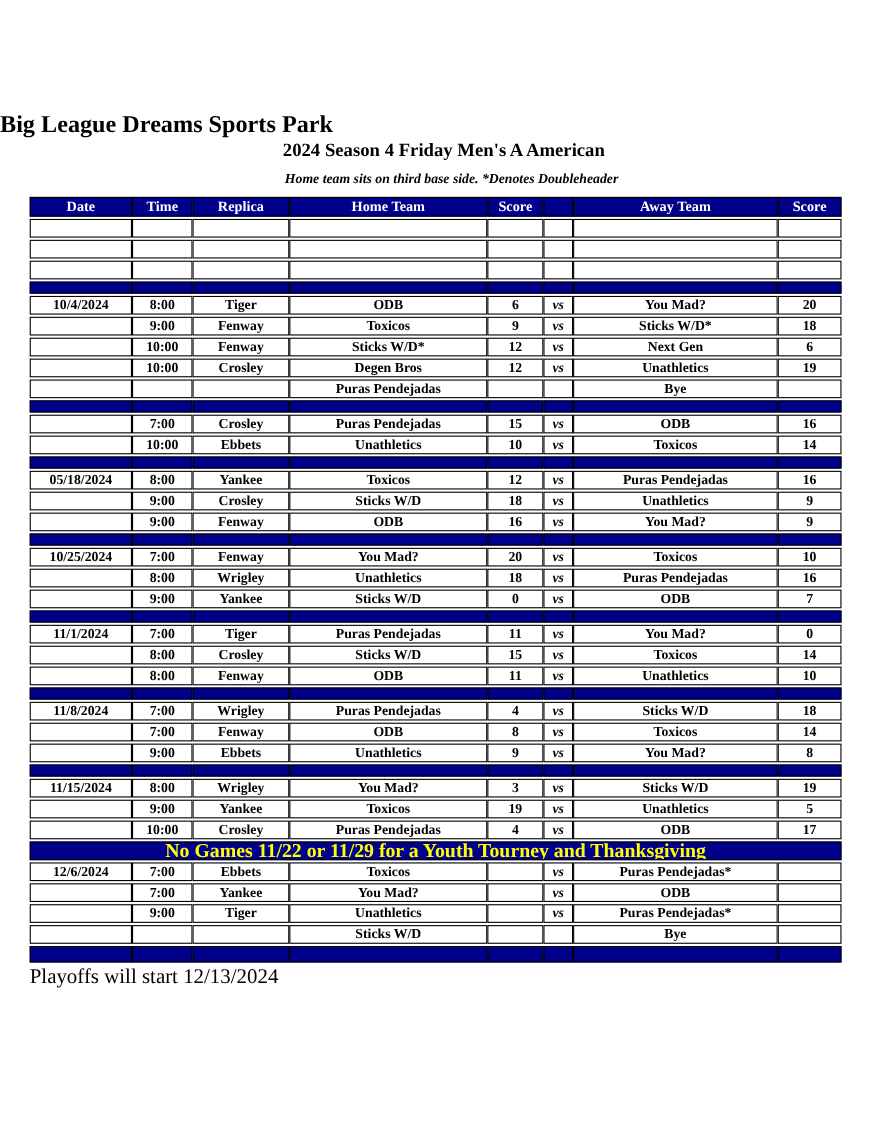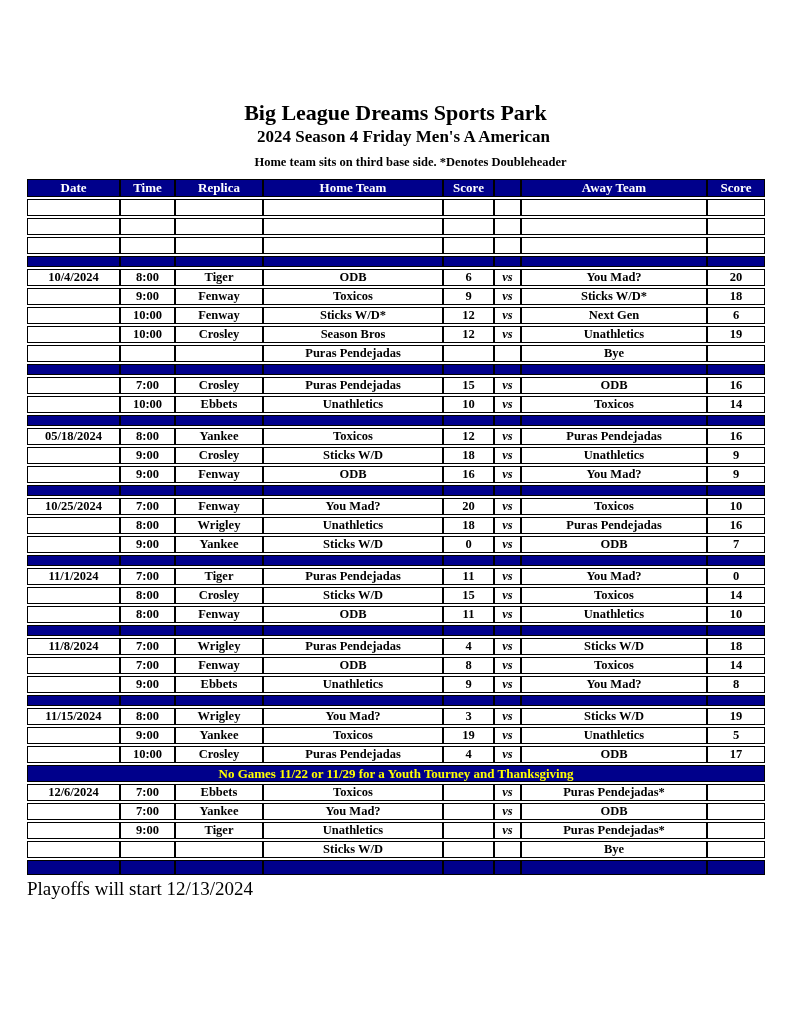--- a/index.html
+++ b/index.html
@@ -8,30 +8,30 @@
     --hdr-text:#FFFFFF;
     --notice-text:#FFFF00;
   }
   html,body{margin:0;padding:0;}
   body{
     width:791px;height:1024px;background:#ffffff;
     font-family:"Liberation Serif", serif;color:#000;
     overflow:hidden;
   }
   .page-title{
-    margin:100px 0 0 0;text-align:center;
+    margin:100px 0 0 0;
     font-size:22px;font-weight:bold;line-height:25px;
   }
   .page-subtitle{
     margin:2px 0 0 0;text-align:center;
     font-size:17px;font-weight:bold;line-height:20px;padding-left:16px;
   }
   .page-note{
     margin:8px 0 0 0;text-align:center;
-    font-size:12.5px;font-weight:bold;line-height:15px;padding-left:30px;
+    font-size:12.5px;font-weight:bold;font-style:italic;line-height:15px;padding-left:30px;
   }
   table.schedule{
     margin:7px 0 0 27px;width:738px;
     border-collapse:separate;border-spacing:0 2px;
     table-layout:fixed;
   }
   table.schedule td{
     border:1px solid #000;background:#fff;
     height:15px;line-height:15px;padding:0 1px;
     text-align:center;vertical-align:middle;
@@ -39,21 +39,21 @@
     white-space:nowrap;overflow:hidden;
   }
   tr.header td{
     background:var(--navy);color:var(--hdr-text);
     height:16px;line-height:16px;font-size:13px;
   }
   tr.sep td{background:var(--navy);height:9px;line-height:9px;}
   tr.final td{background:var(--navy);height:13px;line-height:13px;}
   tr.notice td{
     background:var(--navy);color:var(--notice-text);
-    height:15px;line-height:15px;font-size:13px;
+    height:15px;line-height:15px;font-size:18px;
   }
   td.hl{background:var(--hl);}
   td.vs{font-style:italic;font-size:11px;}
   .playoffs-note{
     margin:4px 0 0 27px;
     font-size:19px;font-weight:normal;line-height:16px;
   }
 </style>
 </head>
 <body>
@@ -152,21 +152,21 @@
           <td class="hl">Sticks W/D*</td>
           <td class="hl">12</td>
           <td class="vs">vs</td>
           <td>Next Gen</td>
           <td>6</td>
         </tr>
         <tr>
           <td></td>
           <td>10:00</td>
           <td>Crosley</td>
-          <td>Season Bros</td>
+          <td>Degen Bros</td>
           <td>12</td>
           <td class="vs">vs</td>
           <td class="hl">Unathletics</td>
           <td class="hl">19</td>
         </tr>
         <tr>
           <td></td>
           <td></td>
           <td></td>
           <td>Puras Pendejadas</td>

